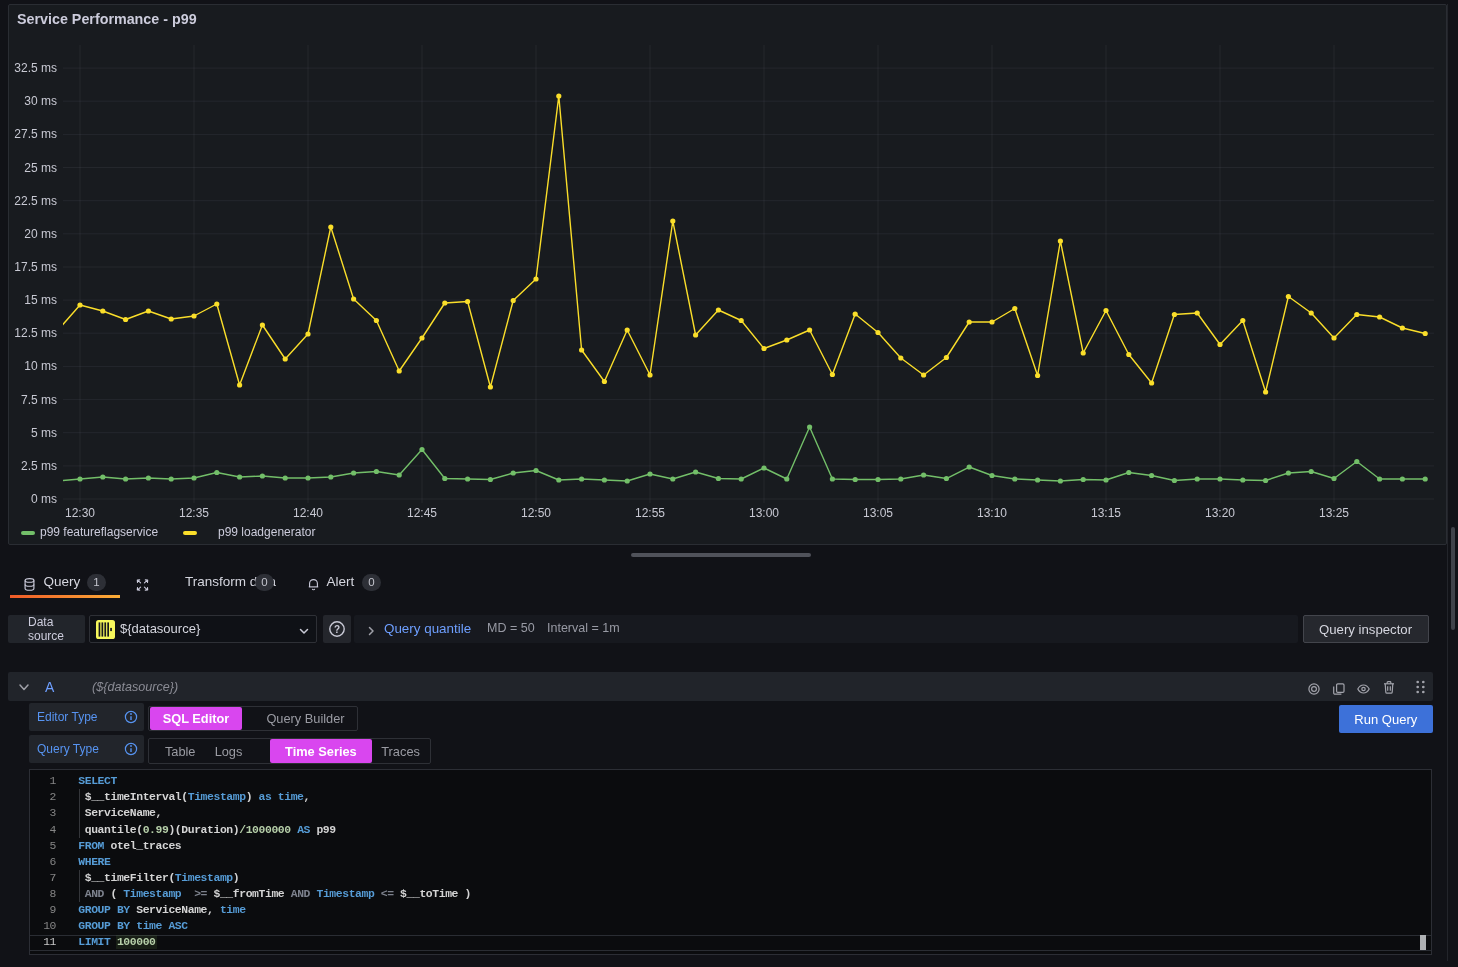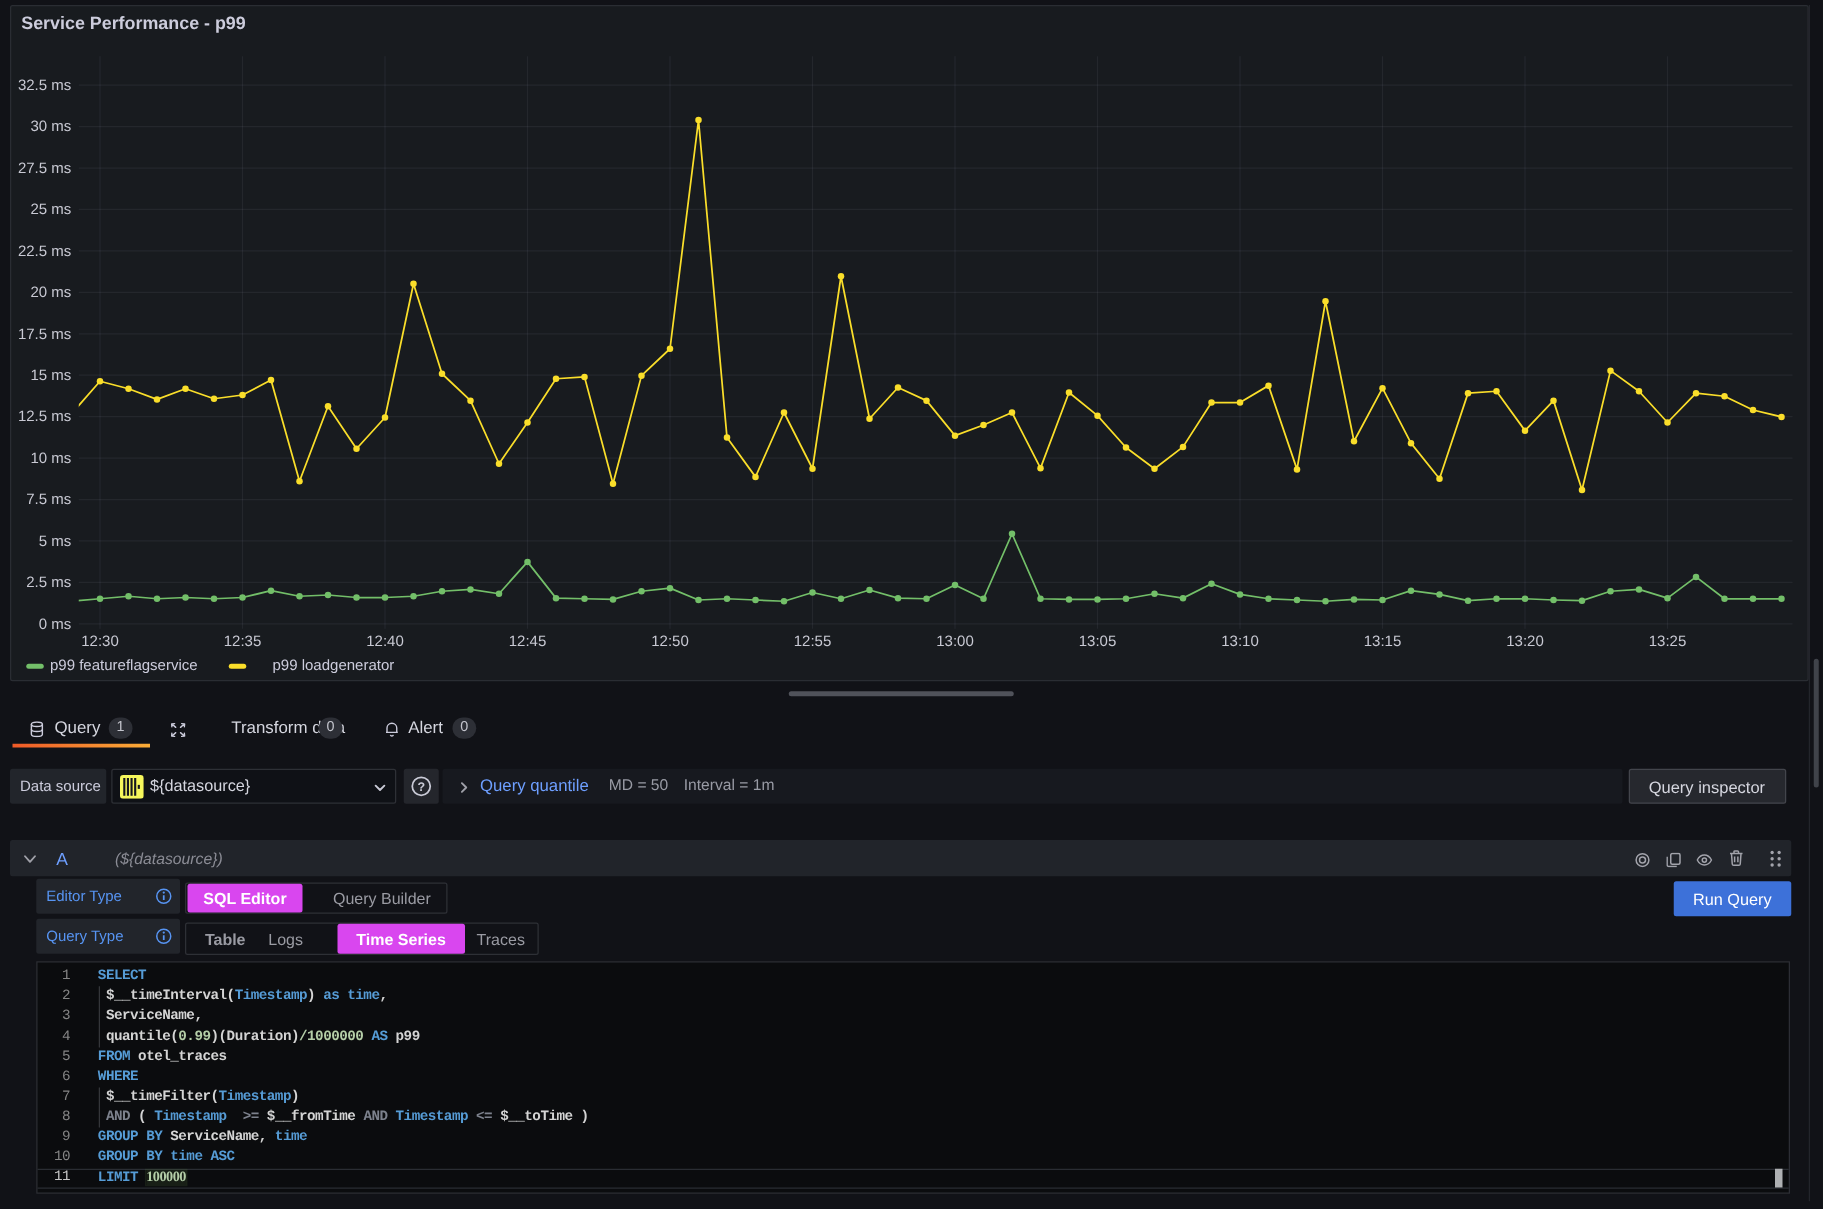--- a/index.html
+++ b/index.html
@@ -8,21 +8,21 @@
 .tabtxt { position:absolute; font-size:13.5px; font-weight:500; color:#d5d6df; }
 .lbox { position:absolute; height:28px; background:#22252b; border-radius:2px; color:#ccccdc; font-size:12px; font-weight:500; display:flex; align-items:center; }
 .radio { position:absolute; height:28px; background:#111217; border:1px solid #2e3036; border-radius:2px; }
 .chip { position:absolute; height:24px; border-radius:2px; font-size:12.8px; color:#9a9ba3; display:flex; align-items:center; justify-content:center; }
 .chipsel { background:#d946ef; color:#ffffff; font-weight:700; }
 .crow { position:absolute; left:0; width:100%; height:16.1px; font-family:"Liberation Mono",monospace; font-size:11.4px; letter-spacing:-0.4px; font-weight:700; line-height:16.1px; white-space:pre; }
 .ln { position:absolute; left:0; width:56px; text-align:right; color:#858585; font-weight:400; }
 .lnact { position:absolute; left:0; width:56px; text-align:right; color:#c6c6c6; font-weight:400; }
 .ctext { position:absolute; left:78.3px; }
 .k { color:#569cd6; } .o { color:#7d828d; } .n { color:#b5cea8; } .p { color:#d4d4d4; }
-.hl { color:#b5cea8; background:rgba(115,160,80,0.13); box-shadow:0 0 0 1px rgba(115,160,80,0.13);font-family:Liberation Serif, serif; }
+.hl { color:#b5cea8; background:rgba(115,160,80,0.13); box-shadow:0 0 0 1px rgba(115,160,80,0.13); }
 </style></head>
 <body>
 
 <div class="abs" style="left:8px;top:4px;width:1439px;height:541px;background:#181b1f;border:1px solid #2a2d33;border-radius:2px;"></div>
 <div class="abs" style="left:17px;top:10.5px;font-size:14.3px;font-weight:600;color:#ccccdc;">Service Performance - p99</div>
 <svg class="abs" style="left:0;top:0" width="1458" height="967" viewBox="0 0 1458 967">
 <line x1="63" y1="499.0" x2="1434" y2="499.0" stroke="rgba(204,204,220,0.07)" stroke-width="1"></line>
     <line x1="63" y1="465.9" x2="1434" y2="465.9" stroke="rgba(204,204,220,0.07)" stroke-width="1"></line>
     <line x1="63" y1="432.7" x2="1434" y2="432.7" stroke="rgba(204,204,220,0.07)" stroke-width="1"></line>
     <line x1="63" y1="399.6" x2="1434" y2="399.6" stroke="rgba(204,204,220,0.07)" stroke-width="1"></line>
@@ -229,21 +229,21 @@
 <div class="tabtxt" style="left:157px;top:573.8px;margin-left:28px;">Transform data</div>
 <div class="badge" style="left:255px;top:574px">0</div>
 <div class="abs" style="left:308px;top:576.5px;"><svg width="11" height="13" viewBox="0 0 11 13" fill="none" stroke="#ccccdc" stroke-width="1.1" stroke-linejoin="round">
       <path d="M1.6 8.9 V5.4 C1.6 3.3 3.3 1.6 5.5 1.6 C7.7 1.6 9.4 3.3 9.4 5.4 V8.9"></path>
       <path d="M0.8 8.9 H10.2"></path>
       <path d="M4.3 10.9 a1.25 1.25 0 0 0 2.4 0"></path>
     </svg></div>
 <div class="tabtxt" style="left:326.5px;top:573.8px;">Alert</div>
 <div class="badge" style="left:362px;top:574px">0</div>
 
-<div class="lbox" style="left:8px;top:615px;width:77px;padding-left:8px;">Data source</div>
+<div class="lbox" style="left:8px;top:615px;width:77px;padding-left:20px;">Data source</div>
 <div class="abs" style="left:89px;top:615px;width:228px;height:28px;background:#0f1116;border:1px solid #2e3036;border-radius:2px;"></div>
 <div class="abs" style="left:96px;top:619.5px;"><svg width="19" height="19" viewBox="0 0 19 19">
       <rect x="0" y="0" width="19" height="19" rx="2.6" fill="#f6f75c"></rect>
       <g fill="#16171d">
         <rect x="2.6" y="2.4" width="1.7" height="14.2"></rect>
         <rect x="5.5" y="2.4" width="1.7" height="14.2"></rect>
         <rect x="8.4" y="2.4" width="1.7" height="14.2"></rect>
         <rect x="11.3" y="2.4" width="1.7" height="14.2"></rect>
         <rect x="14.2" y="7.9" width="1.7" height="3.2"></rect>
       </g>
@@ -309,21 +309,21 @@
 <div class="chip chipsel" style="left:150px;top:706.8px;width:92px;height:23.4px;">SQL Editor</div>
 <div class="chip" style="left:242px;top:706.8px;width:127px;height:23.4px;">Query Builder</div>
 
 <div class="lbox" style="left:29px;top:734.7px;width:114.7px;padding-left:8px;color:#5794f2;">Query Type</div>
 <div class="abs" style="left:123.5px;top:741.5px;"><svg width="14" height="14" viewBox="0 0 14 14" fill="none">
       <circle cx="7" cy="7" r="5.6" stroke="#5794f2" stroke-width="1.2"></circle>
       <line x1="7" y1="6.2" x2="7" y2="10" stroke="#5794f2" stroke-width="1.4"></line>
       <circle cx="7" cy="4" r="0.9" fill="#5794f2"></circle>
     </svg></div>
 <div class="radio" style="left:148px;top:737.7px;width:283px;height:26.3px;"></div>
-<div class="chip" style="left:149.2px;top:739px;width:62px;height:24px;font-weight:bold;">Table</div>
+<div class="chip" style="left:149.2px;top:739px;width:62px;height:24px;">Table</div>
 <div class="chip" style="left:199px;top:739px;width:59px;height:24px;">Logs</div>
 <div class="chip chipsel" style="left:270.2px;top:739px;width:101.4px;height:24px;">Time Series</div>
 <div class="chip" style="left:371.6px;top:739px;width:58px;height:24px;">Traces</div>
 
 <div class="abs" style="left:1339px;top:705px;width:93.6px;height:28px;background:#3d71d9;border-radius:2px;color:#ffffff;font-size:13px;font-weight:500;display:flex;align-items:center;justify-content:center;">Run Query</div>
 
 <div class="abs" style="left:29.3px;top:769px;width:1403.2px;height:186px;background:#0b0c0e;border:1px solid #2c2e35;"></div>
 <div class="abs" style="left:30.3px;top:934.6px;width:1401.2px;height:16.5px;border-top:1px solid #2a2d33;border-bottom:1px solid #2a2d33;"></div>
 <div class="crow" style="top:773.2px"><span class="ln">1</span><span class="ctext"><span class="k">SELECT</span></span></div>
 <div class="crow" style="top:789.3px"><span class="ln">2</span><span class="ctext"><span class="p"> $__timeInterval(</span><span class="k">Timestamp</span><span class="p">) </span><span class="k">as time</span><span class="p">,</span></span></div>

